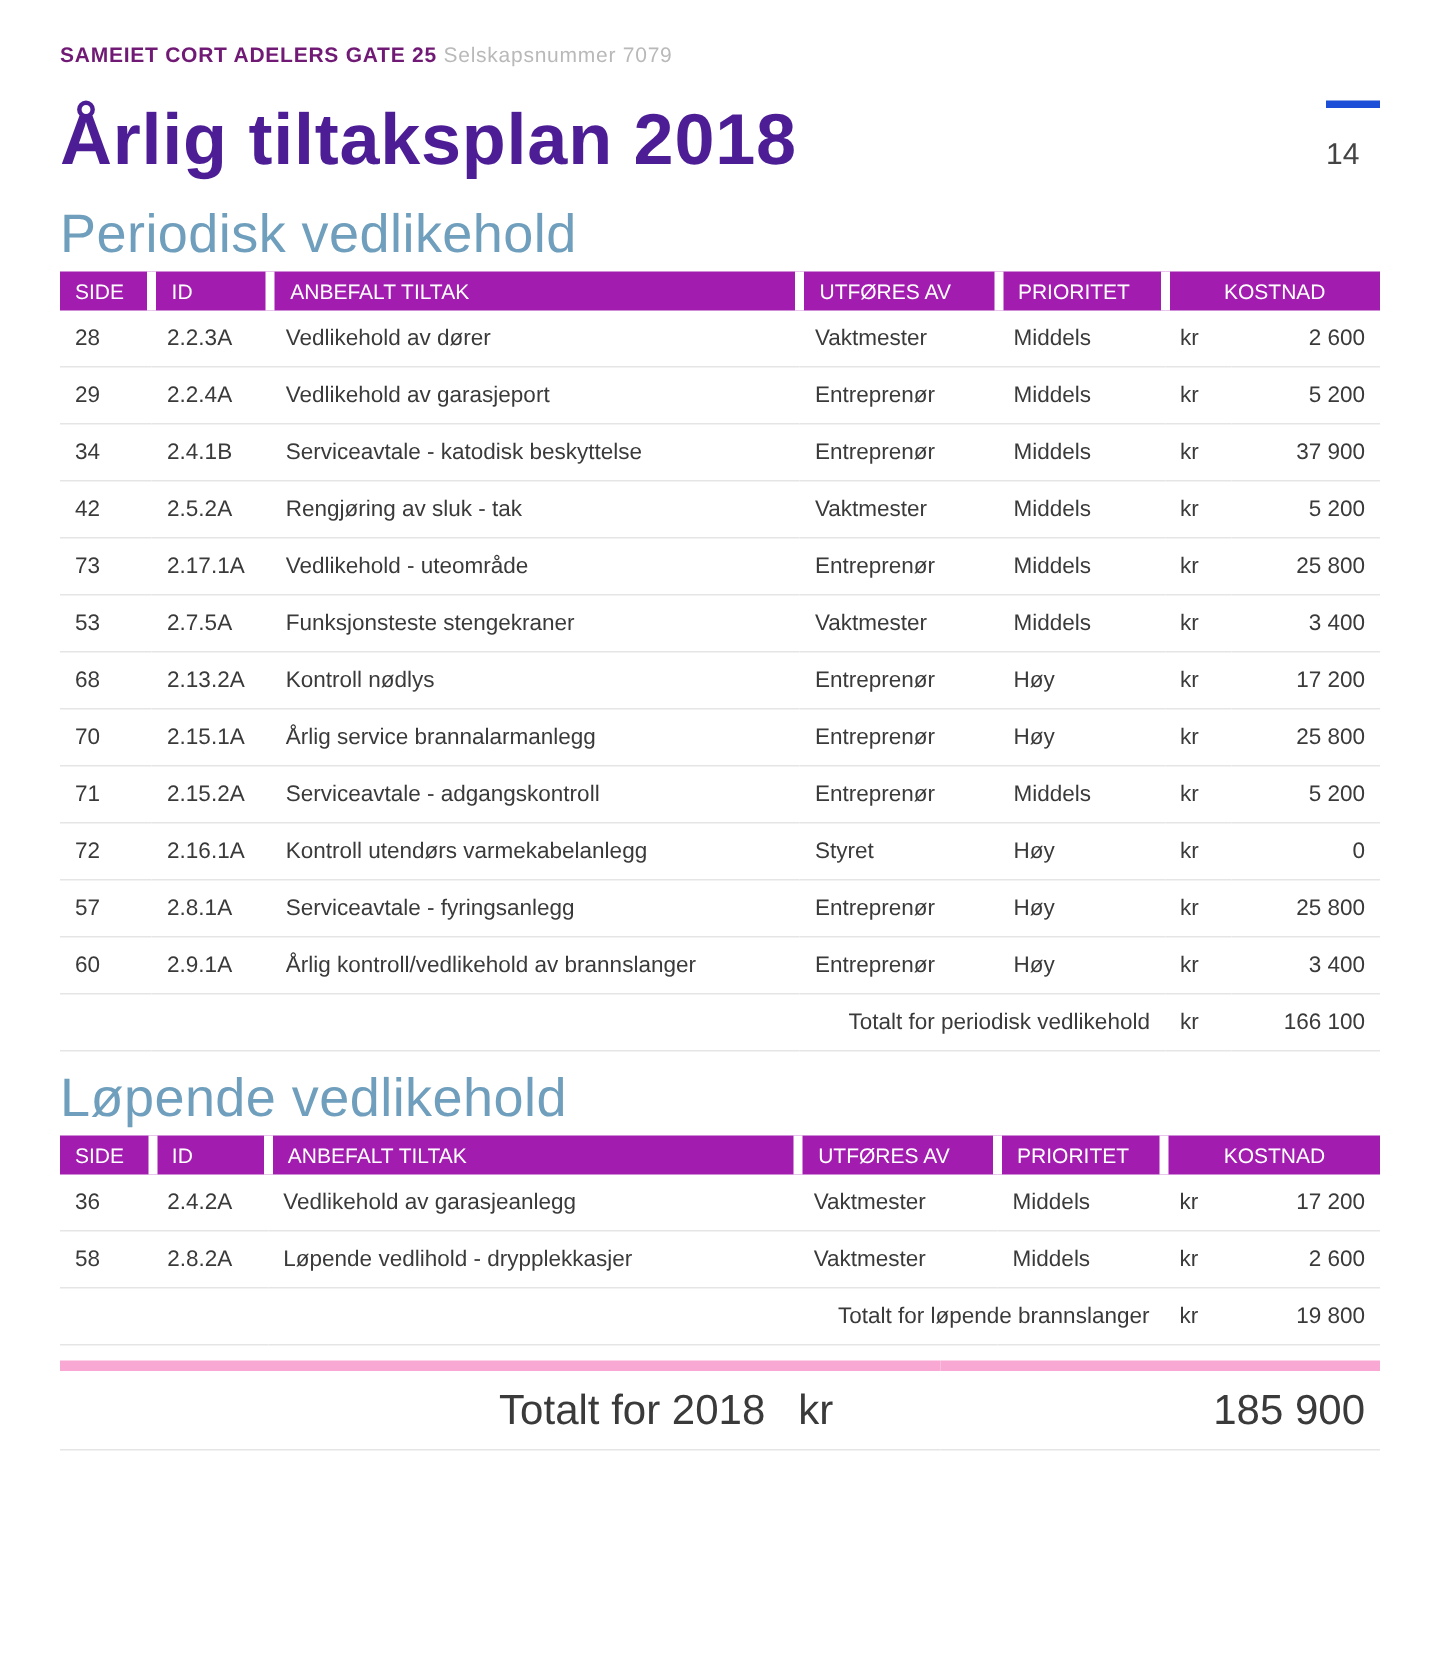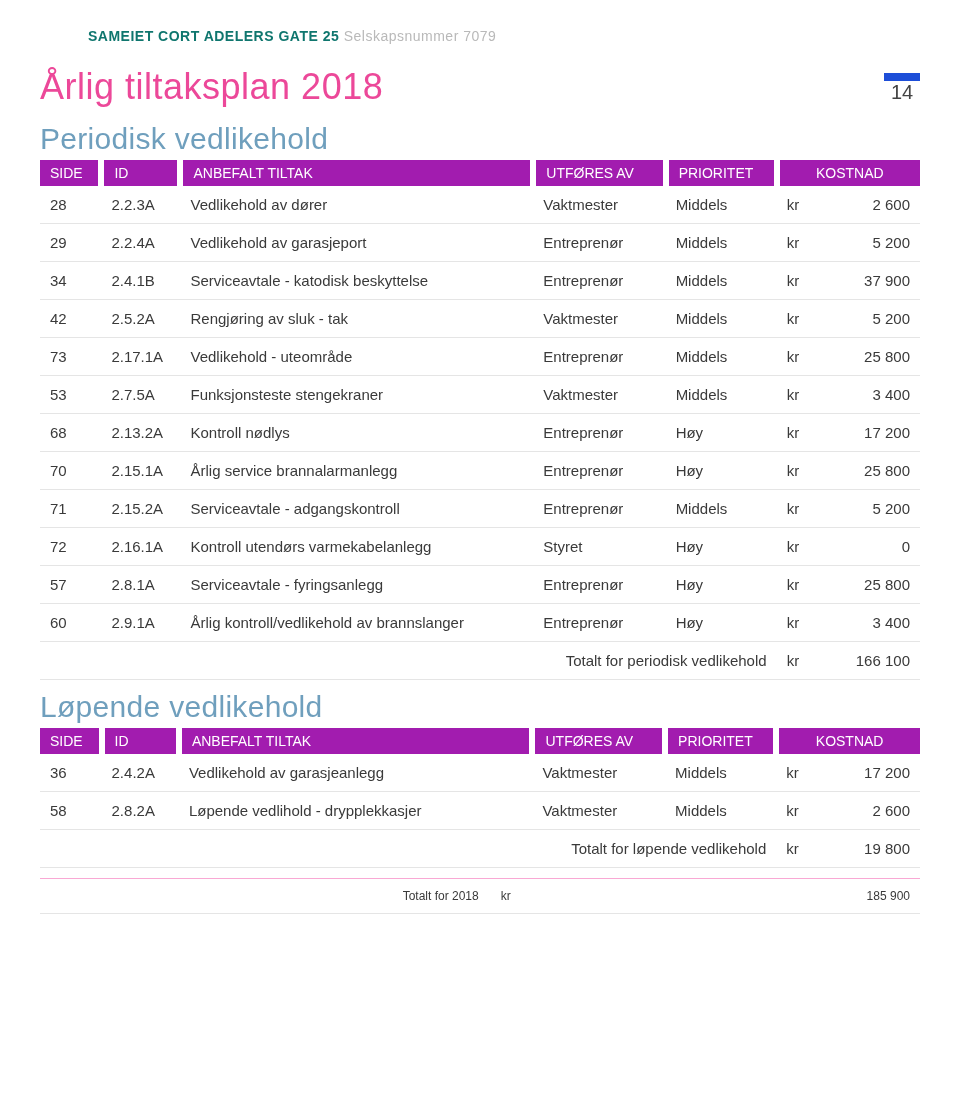--- a/index.html
+++ b/index.html
@@ -9,44 +9,43 @@
     font-family: "Segoe UI", "Helvetica Neue", Arial, sans-serif;
     color: #3a3a3a;
     background: #fff;
     width: 960px;
   }
   .header-line {
     font-size: 14px;
     letter-spacing: 0.5px;
     margin-bottom: 22px;
   }
-  .header-line .org-name { color: #0f766e; font-weight: 600; margin-left: 48px; }
+  .header-line .org-name { color: #701a75; font-weight: 600; }
   .header-line .org-sub  { color: #b9b9b9; font-weight: 400; }
   .title-row {
     display: flex;
     justify-content: space-between;
     align-items: baseline;
   }
   h1.page-title {
-    font-size: 36px;
-    font-weight: 400;
-    color: #ec4899;
+    font-size: 48px;
+    font-weight: 700;
+    color: #4c1d95;
     margin: 0 0 4px 0;
     letter-spacing: 0.5px;
   }
   .page-num {
     font-size: 20px;
     color: #444;
-    border-top: 8px solid #1d4ed8;
-    padding-top: 0;
+    border-top: 5px solid #1d4ed8;
+    padding-top: 20px;
     min-width: 36px;
-    text-align: center;
   }
   h2.section-title {
-    font-size: 30px;
+    font-size: 36px;
     font-weight: 300;
     color: #6f9fbd;
     margin: 10px 0 4px 0;
     letter-spacing: 0.3px;
   }
   table.plan {
     width: 100%;
     border-collapse: collapse;
     font-size: 15px;
   }
@@ -70,25 +69,25 @@
   table.plan .col-id   { width: 70px; }
   table.plan .col-task { width: 320px; }
   table.plan .col-by   { width: 120px; }
   table.plan .col-prio { width: 100px; }
   table.plan .col-curr { width: 40px; }
   table.plan .col-cost { width: 90px; text-align: right; }
   table.plan td.cost { text-align: right; }
   .subtotal-row td { border-bottom: 1px solid #e5e5e5; }
   .subtotal-label { text-align: right; padding-right: 12px; color:#3a3a3a; }
   .grand-row td {
-    font-size: 12px;
+    font-size: 28px;
     font-weight: 400;
     color: #2e2e2e;
     padding-top: 20px;
-    border-top: 1px solid #f9a8d4;
+    border-top: 7px solid #f9a8d4;
     border-bottom: none;
   }
   .grand-row .grand-label { text-align: right; padding-right: 12px; }
   .grand-row .grand-cost  { text-align: right; font-weight: 400; }
 </style>
 </head>
 <body>
 
 <div class="header-line">
   <span class="org-name">SAMEIET CORT ADELERS GATE 25</span>
@@ -254,21 +253,21 @@
         <tr>
           <td class="col-side">58</td>
           <td class="col-id">2.8.2A</td>
           <td class="col-task">Løpende vedlihold - drypplekkasjer</td>
           <td class="col-by">Vaktmester</td>
           <td class="col-prio">Middels</td>
           <td class="col-curr">kr</td>
           <td class="col-cost cost">2 600</td>
         </tr>
         <tr class="subtotal-row">
-          <td colspan="5" class="subtotal-label">Totalt for løpende vedlikehold</td>
+          <td colspan="5" class="subtotal-label">Totalt for løpende brannslanger</td>
           <td>kr</td>
           <td class="cost">19 800</td>
         </tr>
       </tbody>
     </table>
   </div>
 
 <table class="plan" style="margin-top:10px;">
   <tbody>
       <tr class="grand-row">

